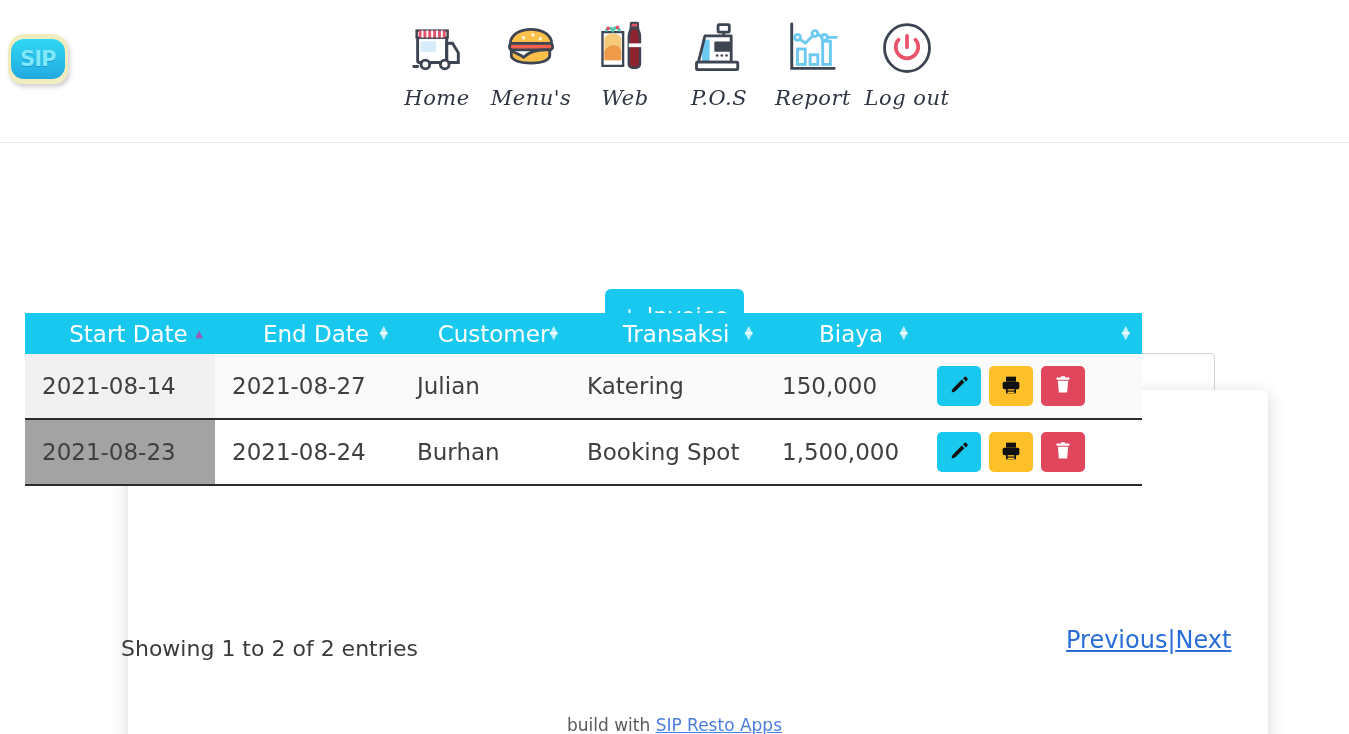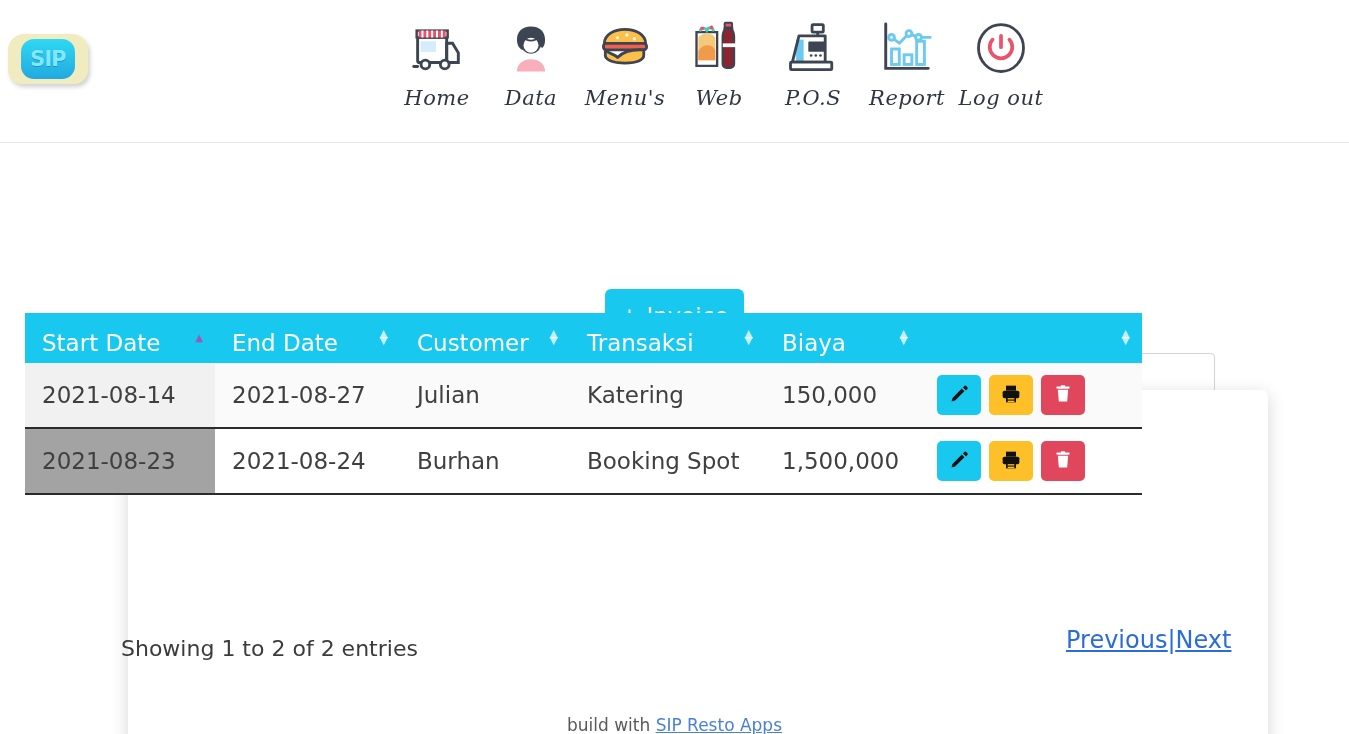--- a/index.html
+++ b/index.html
@@ -22,21 +22,21 @@
   }
 
   .brand {
     position: absolute;
     left: 8px;
     top: 34px;
     width: 70px;
     height: 55px;
   }
   .brand-badge {
-    width: 80px;
+    width: 60px;
     height: 50px;
     border-radius: 16px 16px 14px 14px;
     background: #f0ecc0;
     display: flex;
     align-items: center;
     justify-content: center;
     filter: drop-shadow(2px 3px 2px rgba(0,0,0,0.18));
   }
   .brand-inner {
     width: 54px;
@@ -192,22 +192,22 @@
     width: 1117px;
     border-collapse: collapse;
     font-family: "DejaVu Sans", sans-serif;
     table-layout: fixed;
   }
   table.dt thead th {
     background: #19c8ef;
     color: #ffffff;
     font-weight: normal;
     font-size: 23px;
-    text-align: left;
-    padding: 17px 0 7px 17px;
+    text-align: center;
+    padding: 7px 0 7px 17px;
     height: 41px;
     position: relative;
     cursor: pointer;
     white-space: nowrap;
   }
   .sort-ind {
     position: absolute;
     right: 12px;
     top: 50%;
     transform: translateY(-50%);
@@ -320,32 +320,20 @@
           <path d="M13 13h28v7H13z" fill="#e9536b"></path>
           <path d="M17 13v7M22 13v7M27 13v7M32 13v7M37 13v7" stroke="#ffffff" stroke-width="2"></path>
           <circle cx="20" cy="48" r="4.5" stroke="#3d4452" stroke-width="3" fill="#fff"></circle>
           <circle cx="40" cy="48" r="4.5" stroke="#3d4452" stroke-width="3" fill="#fff"></circle>
           <path d="M8 50h4" stroke="#3d4452" stroke-width="3" stroke-linecap="round"></path>
         </svg>
       </span>
       <span class="navlabel">Home</span>
     </a>
 
-    <a class="navitem">
-      <span class="navicon">
-        <svg width="60" height="60" viewBox="0 0 64 64" fill="none">
-          <path d="M32 8c-10 0-15 6-15 14 0 6 3 10 6 11 2-3 2-7 2-7s6 2 12-2c2 3 5 5 7 7 2-2 3-5 3-9 0-8-5-14-15-14z" fill="#3d4452"></path>
-          <circle cx="32" cy="26" r="11" fill="#3d4452"></circle>
-          <circle cx="32" cy="28" r="8" fill="#ffffff"></circle>
-          <path d="M32 24c-7 0-9-5-9-5s3 3 9 3 9-3 9-3-2 5-9 5z" fill="#3d4452"></path>
-          <path d="M17 56c0-8 6.7-13 15-13s15 5 15 13z" fill="#f9aebb"></path>
-        </svg>
-      </span>
-      <span class="navlabel">Data</span>
-    </a>
 
     <a class="navitem">
       <span class="navicon">
         <svg width="60" height="60" viewBox="0 0 64 64" fill="none">
           <path d="M10 26c0-9 10-15 22-15s22 6 22 15z" fill="#fbbf4a" stroke="#3d4452" stroke-width="3" stroke-linejoin="round"></path>
           <circle cx="24" cy="20" r="1.8" fill="#fff8e0"></circle>
           <circle cx="34" cy="17" r="1.8" fill="#fff8e0"></circle>
           <circle cx="42" cy="21" r="1.8" fill="#fff8e0"></circle>
           <rect x="9" y="26" width="46" height="7" rx="3" fill="#f0604d" stroke="#3d4452" stroke-width="3"></rect>
           <path d="M11 33c4 5 10 4 13 8 5-5 14-9 28-8v6c0 4-6 8-20 8s-21-4-21-8z" fill="#fbbf4a" stroke="#3d4452" stroke-width="3" stroke-linejoin="round"></path>

